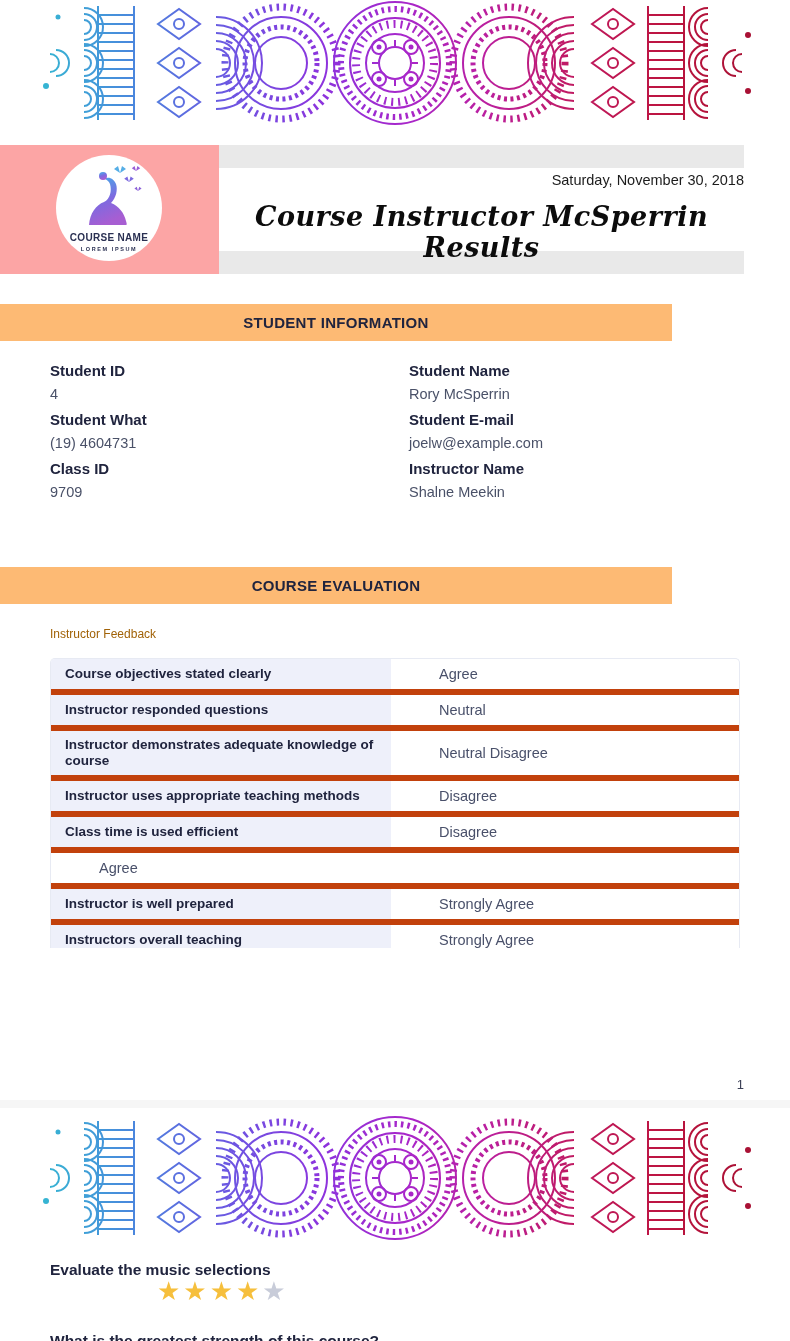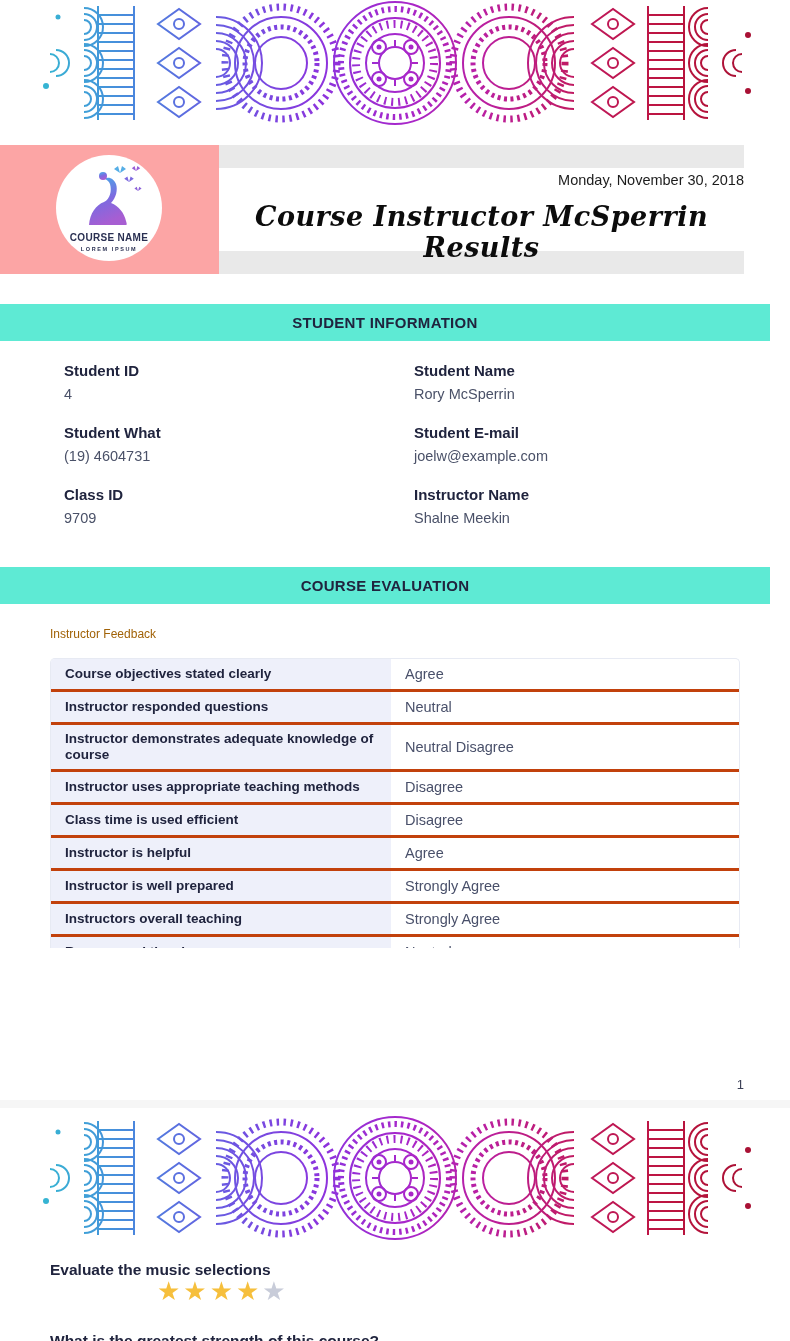--- a/index.html
+++ b/index.html
@@ -20,44 +20,44 @@
   .hbar-top{left:219px;top:145px;width:525px;height:23px;background:#e9e9e9;}
   .hbar-bottom{left:219px;top:251px;width:525px;height:23px;background:#e9e9e9;}
   .hdate{left:219px;top:172px;width:525px;text-align:right;font-size:14.5px;color:#1c1c1c;}
   .htitle{
     left:219px;top:201px;width:525px;text-align:center;
     font-family:"DejaVu Serif",serif;font-style:italic;font-weight:bold;
     font-size:27px;color:#0c0c0c;letter-spacing:.5px;
   }
 
   
-  .band{left:0;width:770px;height:37px;background:#5eead4;display:flex;align-items:center;justify-content:center;}
+  .band{left:0;width:672px;height:37px;background:#fdba74;display:flex;align-items:center;justify-content:center;}
   .band span{font-size:15px;font-weight:bold;color:#20243e;letter-spacing:.3px;}
   .band1{top:304px;}
   .band2{top:567px;}
 
   
-  .infogrid{left:64px;top:362px;width:690px;display:grid;grid-template-columns:350px 1fr;row-gap:22px;}
+  .infogrid{left:50px;top:362px;width:690px;display:grid;grid-template-columns:350px 1fr;row-gap:22px;gap:9px;}
   .flabel{font-size:15px;font-weight:bold;color:#20243e;margin-bottom:7px;}
   .fvalue{font-size:14.5px;color:#4a5168;}
 
   
   .feedback-heading{left:50px;top:627px;font-size:12px;font-weight:normal;color:#a16207;}
   .ftable{
     left:50px;top:658px;width:690px;height:290px;overflow:hidden;
     border:1px solid #e7eaf3;border-bottom:none;border-radius:5px 5px 0 0;background:#fff;box-sizing:border-box;
   }
-  .frow{display:flex;border-bottom:3px solid #c2410c;min-height:30px;}
+  .frow{display:flex;border-bottom:6px solid #c2410c;min-height:30px;}
   .fq{
     width:340px;box-sizing:border-box;background:#eef0fa;padding:6px 14px;
     font-size:13.5px;font-weight:bold;color:#20243e;display:flex;align-items:center;line-height:1.2;
   }
   .fa{
     flex:1;box-sizing:border-box;padding:6px 14px;
-    font-size:14.5px;color:#49506a;display:flex;align-items:center;
+    font-size:14.5px;color:#49506a;display:flex;align-items:center;margin-left:34px;
   }
 
   .pagenum{left:700px;top:1077px;width:44px;text-align:right;font-size:13px;color:#3c4157;}
 
   
   .music-heading{left:50px;top:1261px;font-size:15.5px;font-weight:bold;color:#20243e;}
   .stars{left:157px;top:1278px;font-size:26px;letter-spacing:3px;line-height:1;}
   .star-filled{color:#f6bf3c;}
   .star-empty{color:#c8ccd9;}
   .bottom-q{left:50px;top:1332px;font-size:15.5px;font-weight:bold;color:#20243e;}
@@ -170,21 +170,21 @@
         <path d="M0 0 L-6 -4 L-2 -7 Z M0 0 L6 -4 L2 -7 Z" transform="translate(80,16) scale(0.7)" fill="#9a5ed6"></path>
         <path d="M0 0 L-6 -4 L-2 -7 Z M0 0 L6 -4 L2 -7 Z" transform="translate(82,36) scale(0.6)" fill="#8d62d8"></path>
       </g>
       <text x="53" y="86" text-anchor="middle" font-family="Liberation Sans, sans-serif" font-size="10" font-weight="bold" fill="#2a3052" letter-spacing="0.3">COURSE NAME</text>
       <text x="53" y="96" text-anchor="middle" font-family="Liberation Sans, sans-serif" font-size="5.5" font-weight="bold" fill="#2a3052" letter-spacing="1.6">LOREM IPSUM</text>
     </svg>
   </div>
 </div>
 <div class="abs hbar-top"></div>
 <div class="abs hbar-bottom"></div>
-<div class="abs hdate">Monday, November 30, 2018</div>
+<div class="abs hdate">Saturday, November 30, 2018</div>
 <div class="abs htitle">Course Instructor McSperrin Results</div>
 
 <div class="abs band band1">
   <span>STUDENT INFORMATION</span>
 </div>
 <div class="abs infogrid">
     <div>
       <div class="flabel">Student ID</div>
       <div class="fvalue">4</div>
     </div>
@@ -229,21 +229,20 @@
     </div>
     <div class="frow">
       <div class="fq">Instructor uses appropriate teaching methods</div>
       <div class="fa">Disagree</div>
     </div>
     <div class="frow">
       <div class="fq">Class time is used efficient</div>
       <div class="fa">Disagree</div>
     </div>
     <div class="frow">
-      <div class="fq">Instructor is helpful</div>
       <div class="fa">Agree</div>
     </div>
     <div class="frow">
       <div class="fq">Instructor is well prepared</div>
       <div class="fa">Strongly Agree</div>
     </div>
     <div class="frow">
       <div class="fq">Instructors overall teaching</div>
       <div class="fa">Strongly Agree</div>
     </div>

